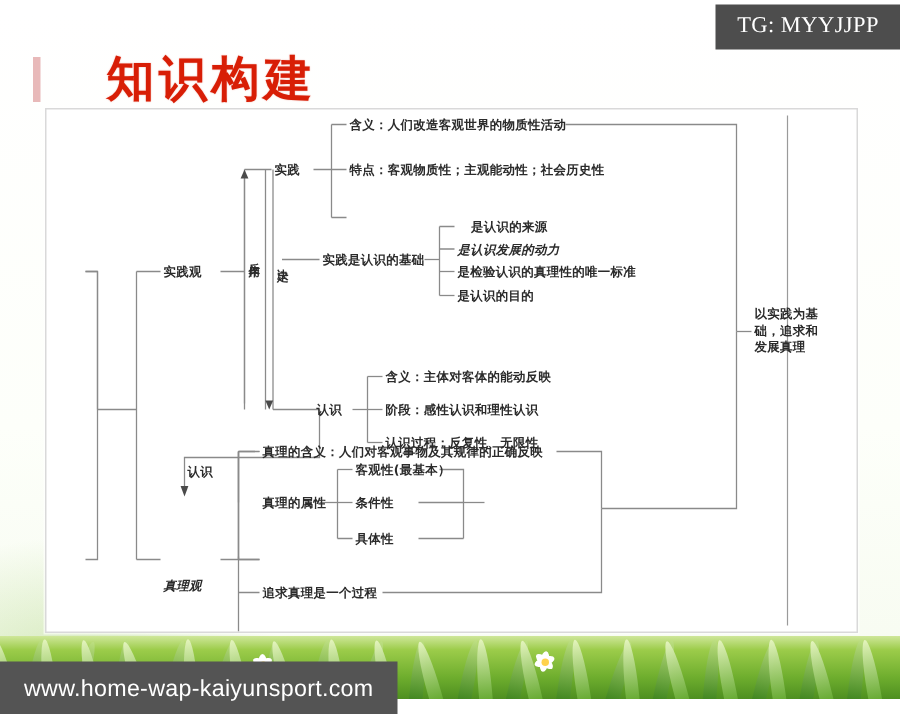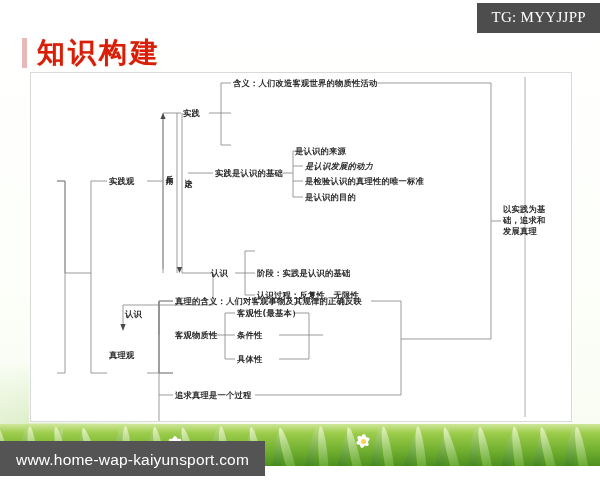--- a/index.html
+++ b/index.html
@@ -32,23 +32,24 @@
   }
   
   #title-wrap{
     position:absolute;left:22px;top:36px;height:34px;z-index:30;
     display:flex;align-items:center;
   }
   #title-bar{
     width:5px;height:30px;background:#e8b9b9;margin-right:10px;
   }
   #title-text{
-    color:#d81e06;font-weight:bold;font-size:28px;letter-spacing:3px;
+    color:#d81e06;font-weight:bold;font-size:32px;letter-spacing:3px;
     font-family:"DejaVu Sans",sans-serif;
     text-shadow:0 0 1px rgba(216,30,6,.4);
+    margin-left:34px;
   }
   
   #frame{
     position:absolute;left:30px;top:72px;width:540px;height:348px;
     background:#ffffff;border:1px solid #d9d9d9;
     box-shadow:0 0 0 1px rgba(255,255,255,.6);
     z-index:20;
   }
   #canvas{position:absolute;left:0;top:0;width:540px;height:348px;}
   .lbl{
@@ -213,39 +214,41 @@
       <path class="ln" d="M224 322 L370 322 L370 266"></path>
 
       <path class="ln" d="M460 148 L470 148"></path>
 
       <path class="ln2" d="M494 4 L494 344"></path>
     </svg>
 
     <div class="lbl" style="left:78px;top:103px;">实践观</div>
     <div class="lbl" style="left:152px;top:35px;">实践</div>
     <div class="lbl" style="left:180px;top:195px;">认识</div>
-    <div class="lbl" style="left:78px;top:277px;">真理观</div>
+    <div class="lbl" style="left:78px;top:312px;font-style:italic;">真理观</div>
 
     <div class="vlbl" style="left:133px;top:96px;font-size:7.6px;">反作用</div>
     <div class="vlbl" style="left:152px;top:100px;font-size:7.6px;">决定</div>
     <div class="lbl" style="left:94px;top:236px;">认识</div>
 
     <div class="lbl" style="left:202px;top:5px;">含义：人们改造客观世界的物质性活动</div>
+    <div class="lbl" style="left:202px;top:35px;">特点：客观物质性；主观能动性；社会历史性</div>
 
     <div class="lbl" style="left:184px;top:95px;">实践是认识的基础</div>
-    <div class="lbl" style="left:264px;top:73px;">是认识的来源</div>
+    <div class="lbl" style="left:283px;top:73px;">是认识的来源</div>
     <div class="lbl" style="left:274px;top:88px;font-style:italic;">是认识发展的动力</div>
     <div class="lbl" style="left:274px;top:103px;">是检验认识的真理性的唯一标准</div>
     <div class="lbl" style="left:274px;top:119px;">是认识的目的</div>
 
-    <div class="lbl" style="left:226px;top:195px;">阶段：实践是认识的基础</div>
+    <div class="lbl" style="left:226px;top:173px;">含义：主体对客体的能动反映</div>
+    <div class="lbl" style="left:226px;top:195px;">阶段：感性认识和理性认识</div>
     <div class="lbl" style="left:226px;top:217px;">认识过程：反复性、无限性</div>
 
     <div class="lbl" style="left:144px;top:223px;">真理的含义：人们对客观事物及其规律的正确反映</div>
-    <div class="lbl" style="left:144px;top:257px;">客观物质性</div>
+    <div class="lbl" style="left:144px;top:257px;">真理的属性</div>
     <div class="lbl" style="left:206px;top:235px;">客观性(最基本）</div>
     <div class="lbl" style="left:206px;top:257px;">条件性</div>
     <div class="lbl" style="left:206px;top:281px;">具体性</div>
     <div class="lbl" style="left:144px;top:317px;">追求真理是一个过程</div>
 
     <div class="lbl wrap" style="left:472px;top:131px;width:46px;">以实践为基础，追求和发展真理</div>
   </div>
 
   <div id="grass">
     <div class="blade" style="left:4px;  transform:rotate(-14deg);"></div>

